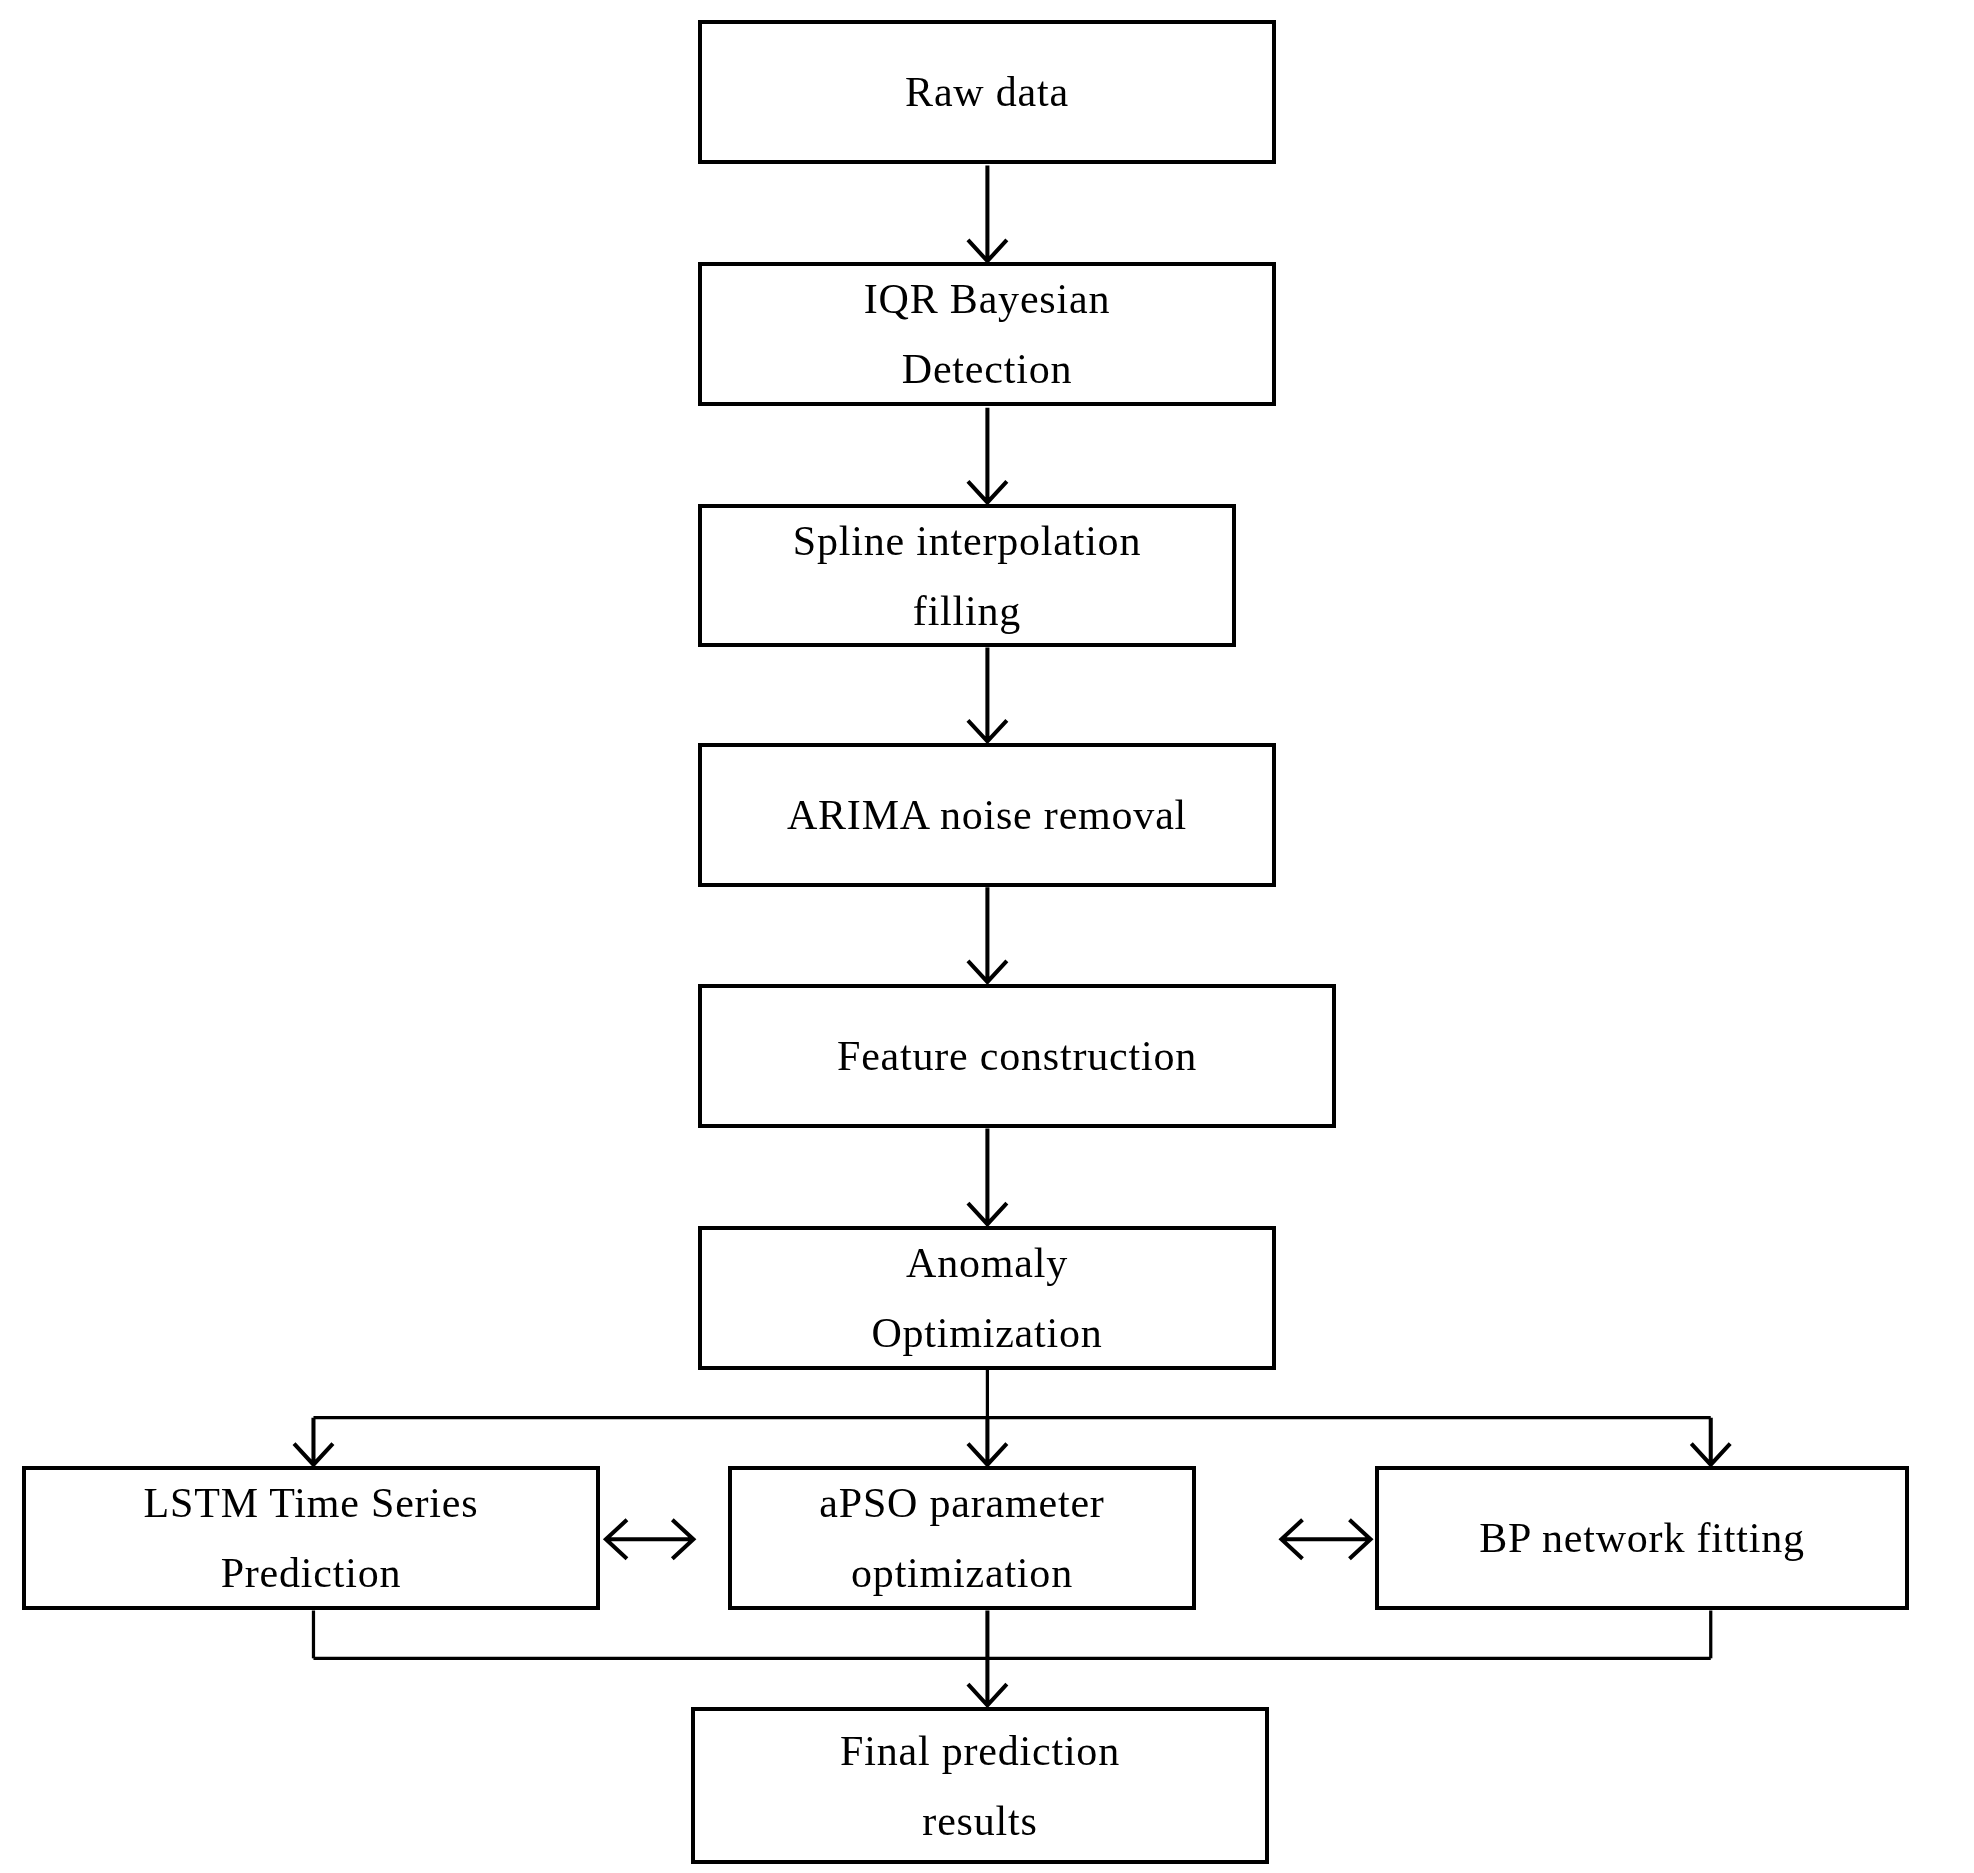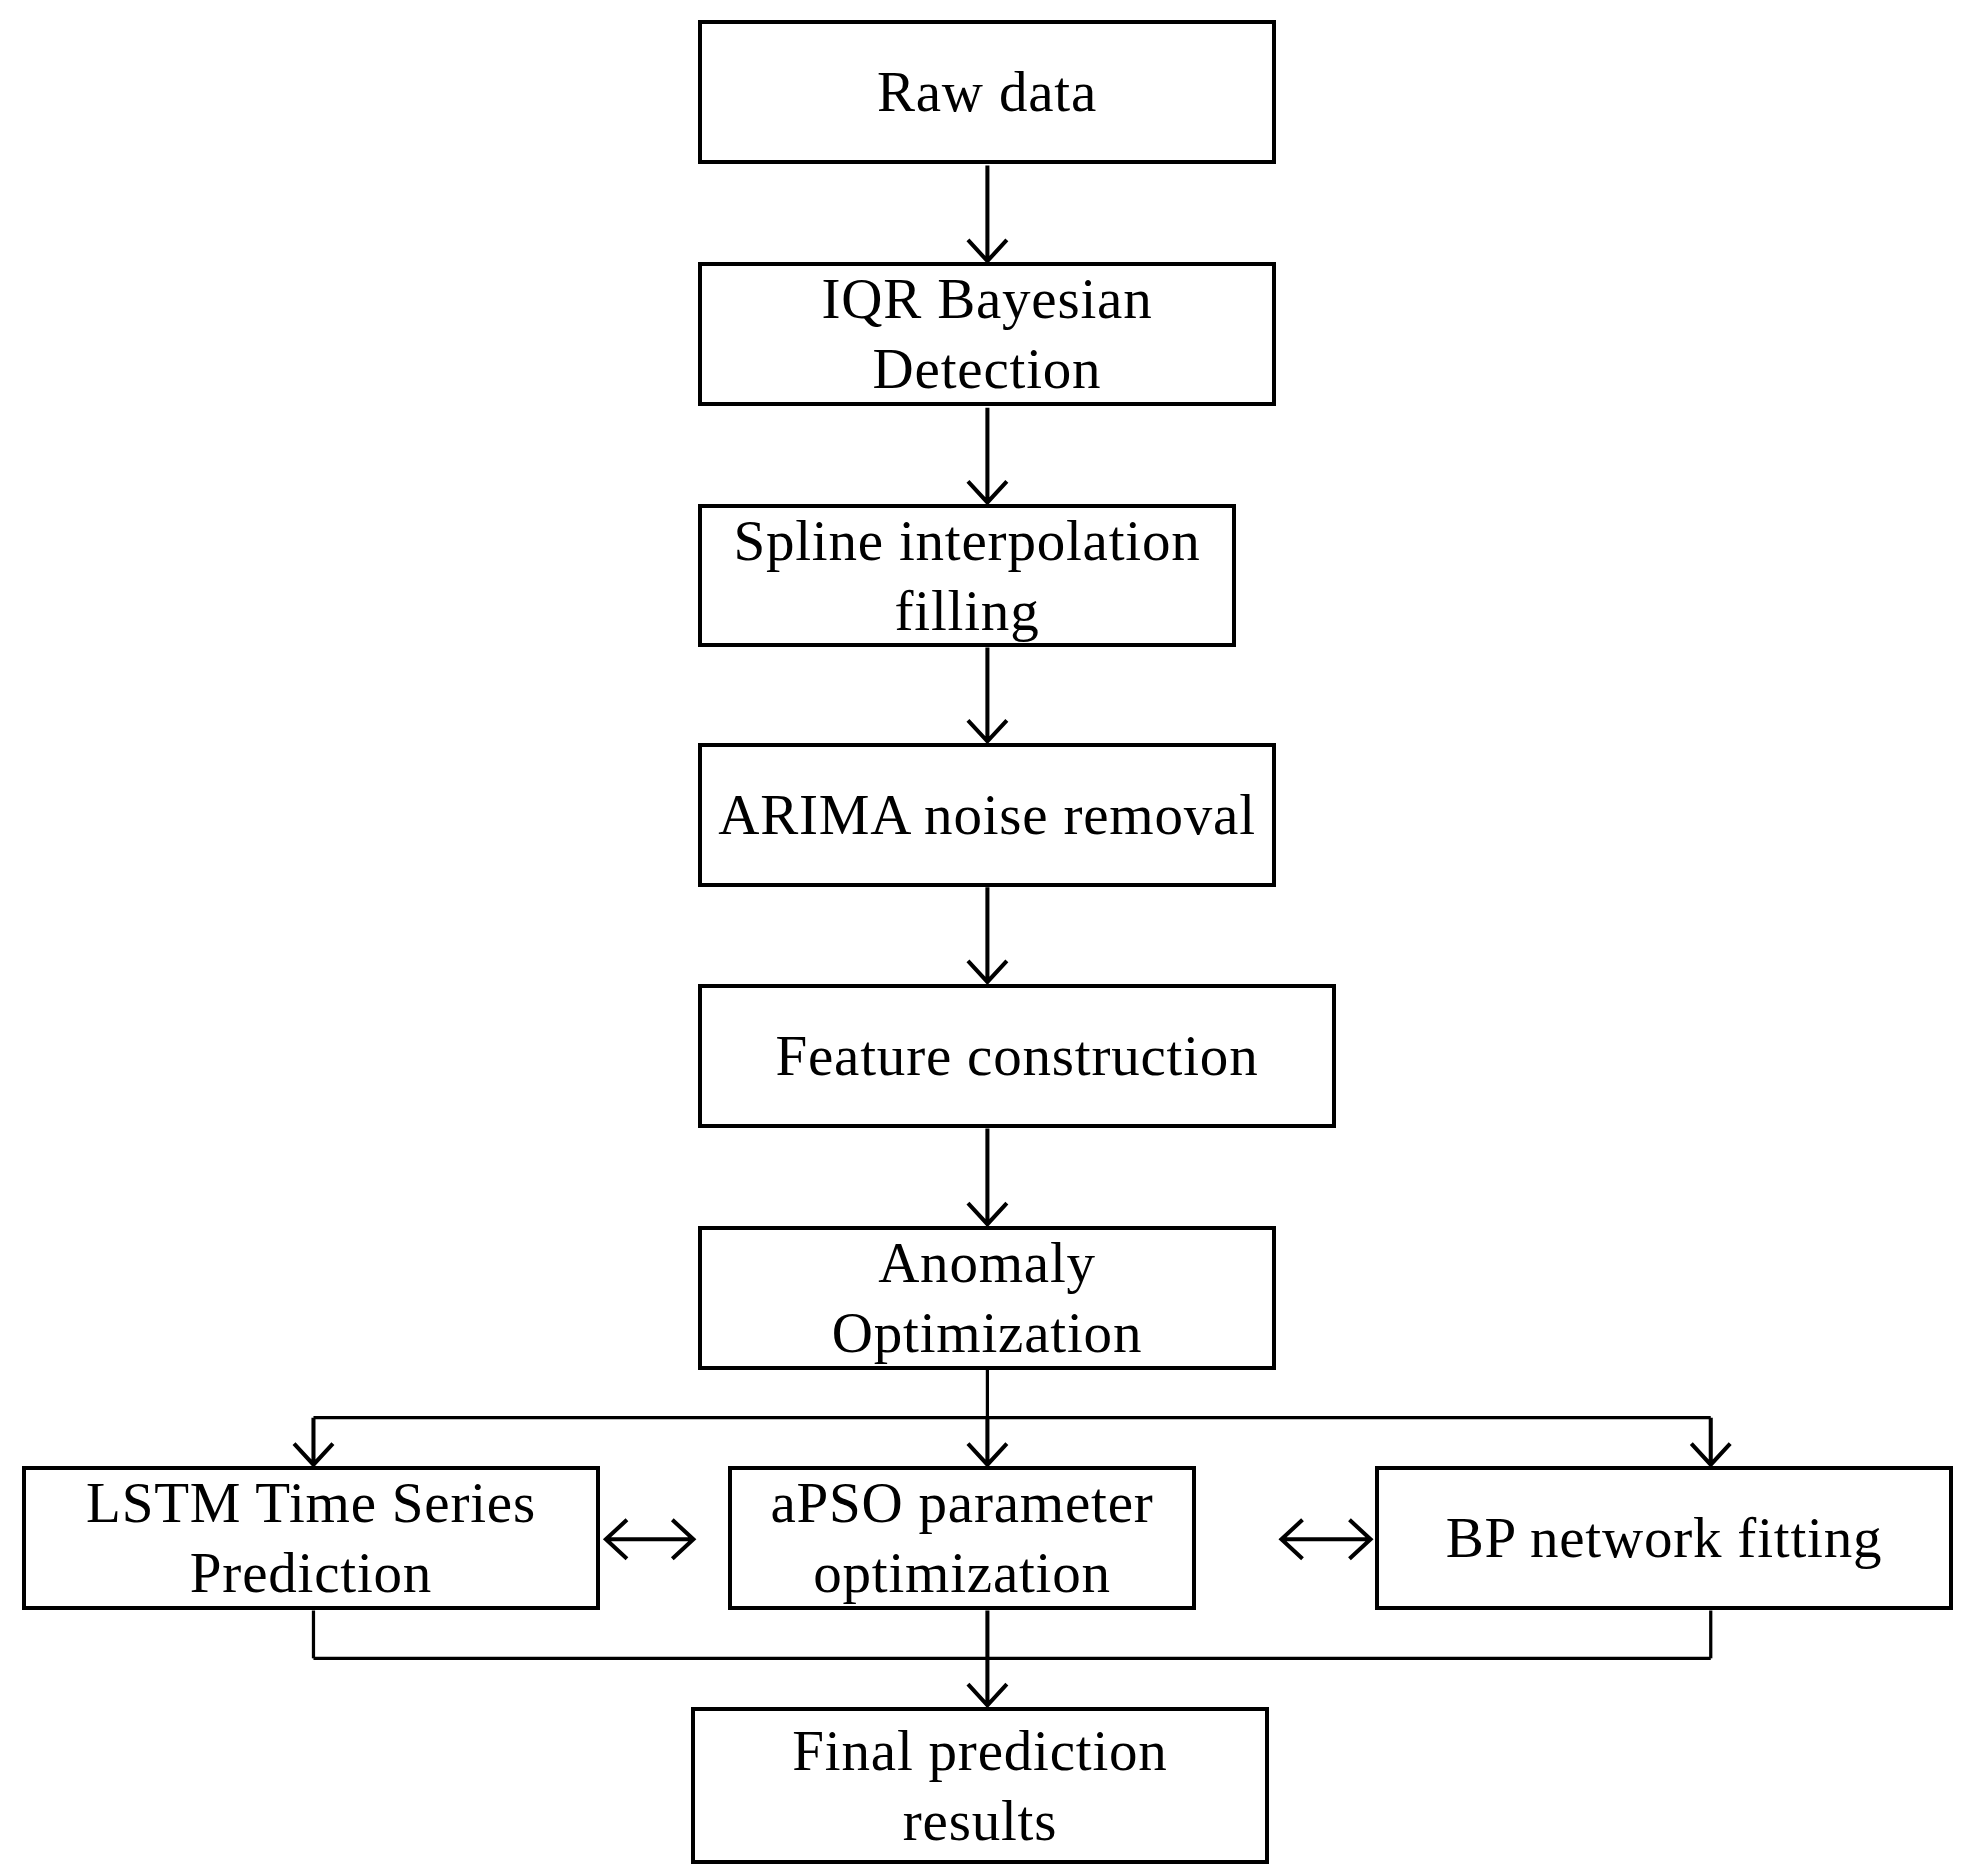--- a/index.html
+++ b/index.html
@@ -29,21 +29,21 @@
     border: 4px solid #000000;
     background: #ffffff;
     display: flex;
     flex-direction: column;
     align-items: center;
     justify-content: center;
     text-align: center;
   }
   .box .line {
     display: block;
-    font-size: 57px;
+    font-size: 42px;
     line-height: 70px;
     white-space: nowrap;
     letter-spacing: 0.8px;
   }
 </style>
 </head>
 <body>
 
 <div class="canvas">
 
@@ -98,21 +98,21 @@
   <div class="box" style="left:22px; top:1466px; width:578px; height:144px">
     <span class="line">LSTM Time Series</span>
     <span class="line">Prediction</span>
   </div>
 
   <div class="box" style="left:728px; top:1466px; width:468px; height:144px">
     <span class="line">aPSO parameter</span>
     <span class="line">optimization</span>
   </div>
 
-  <div class="box" style="left:1375px; top:1466px; width:578px; height:144px">
+  <div class="box" style="left:1375px; top:1466px; width:534px; height:144px">
     <span class="line">BP network fitting</span>
   </div>
 
   <div class="box" style="left:691px; top:1707px; width:578px; height:157px">
     <span class="line">Final prediction</span>
     <span class="line">results</span>
   </div>
 
 </div>
 

